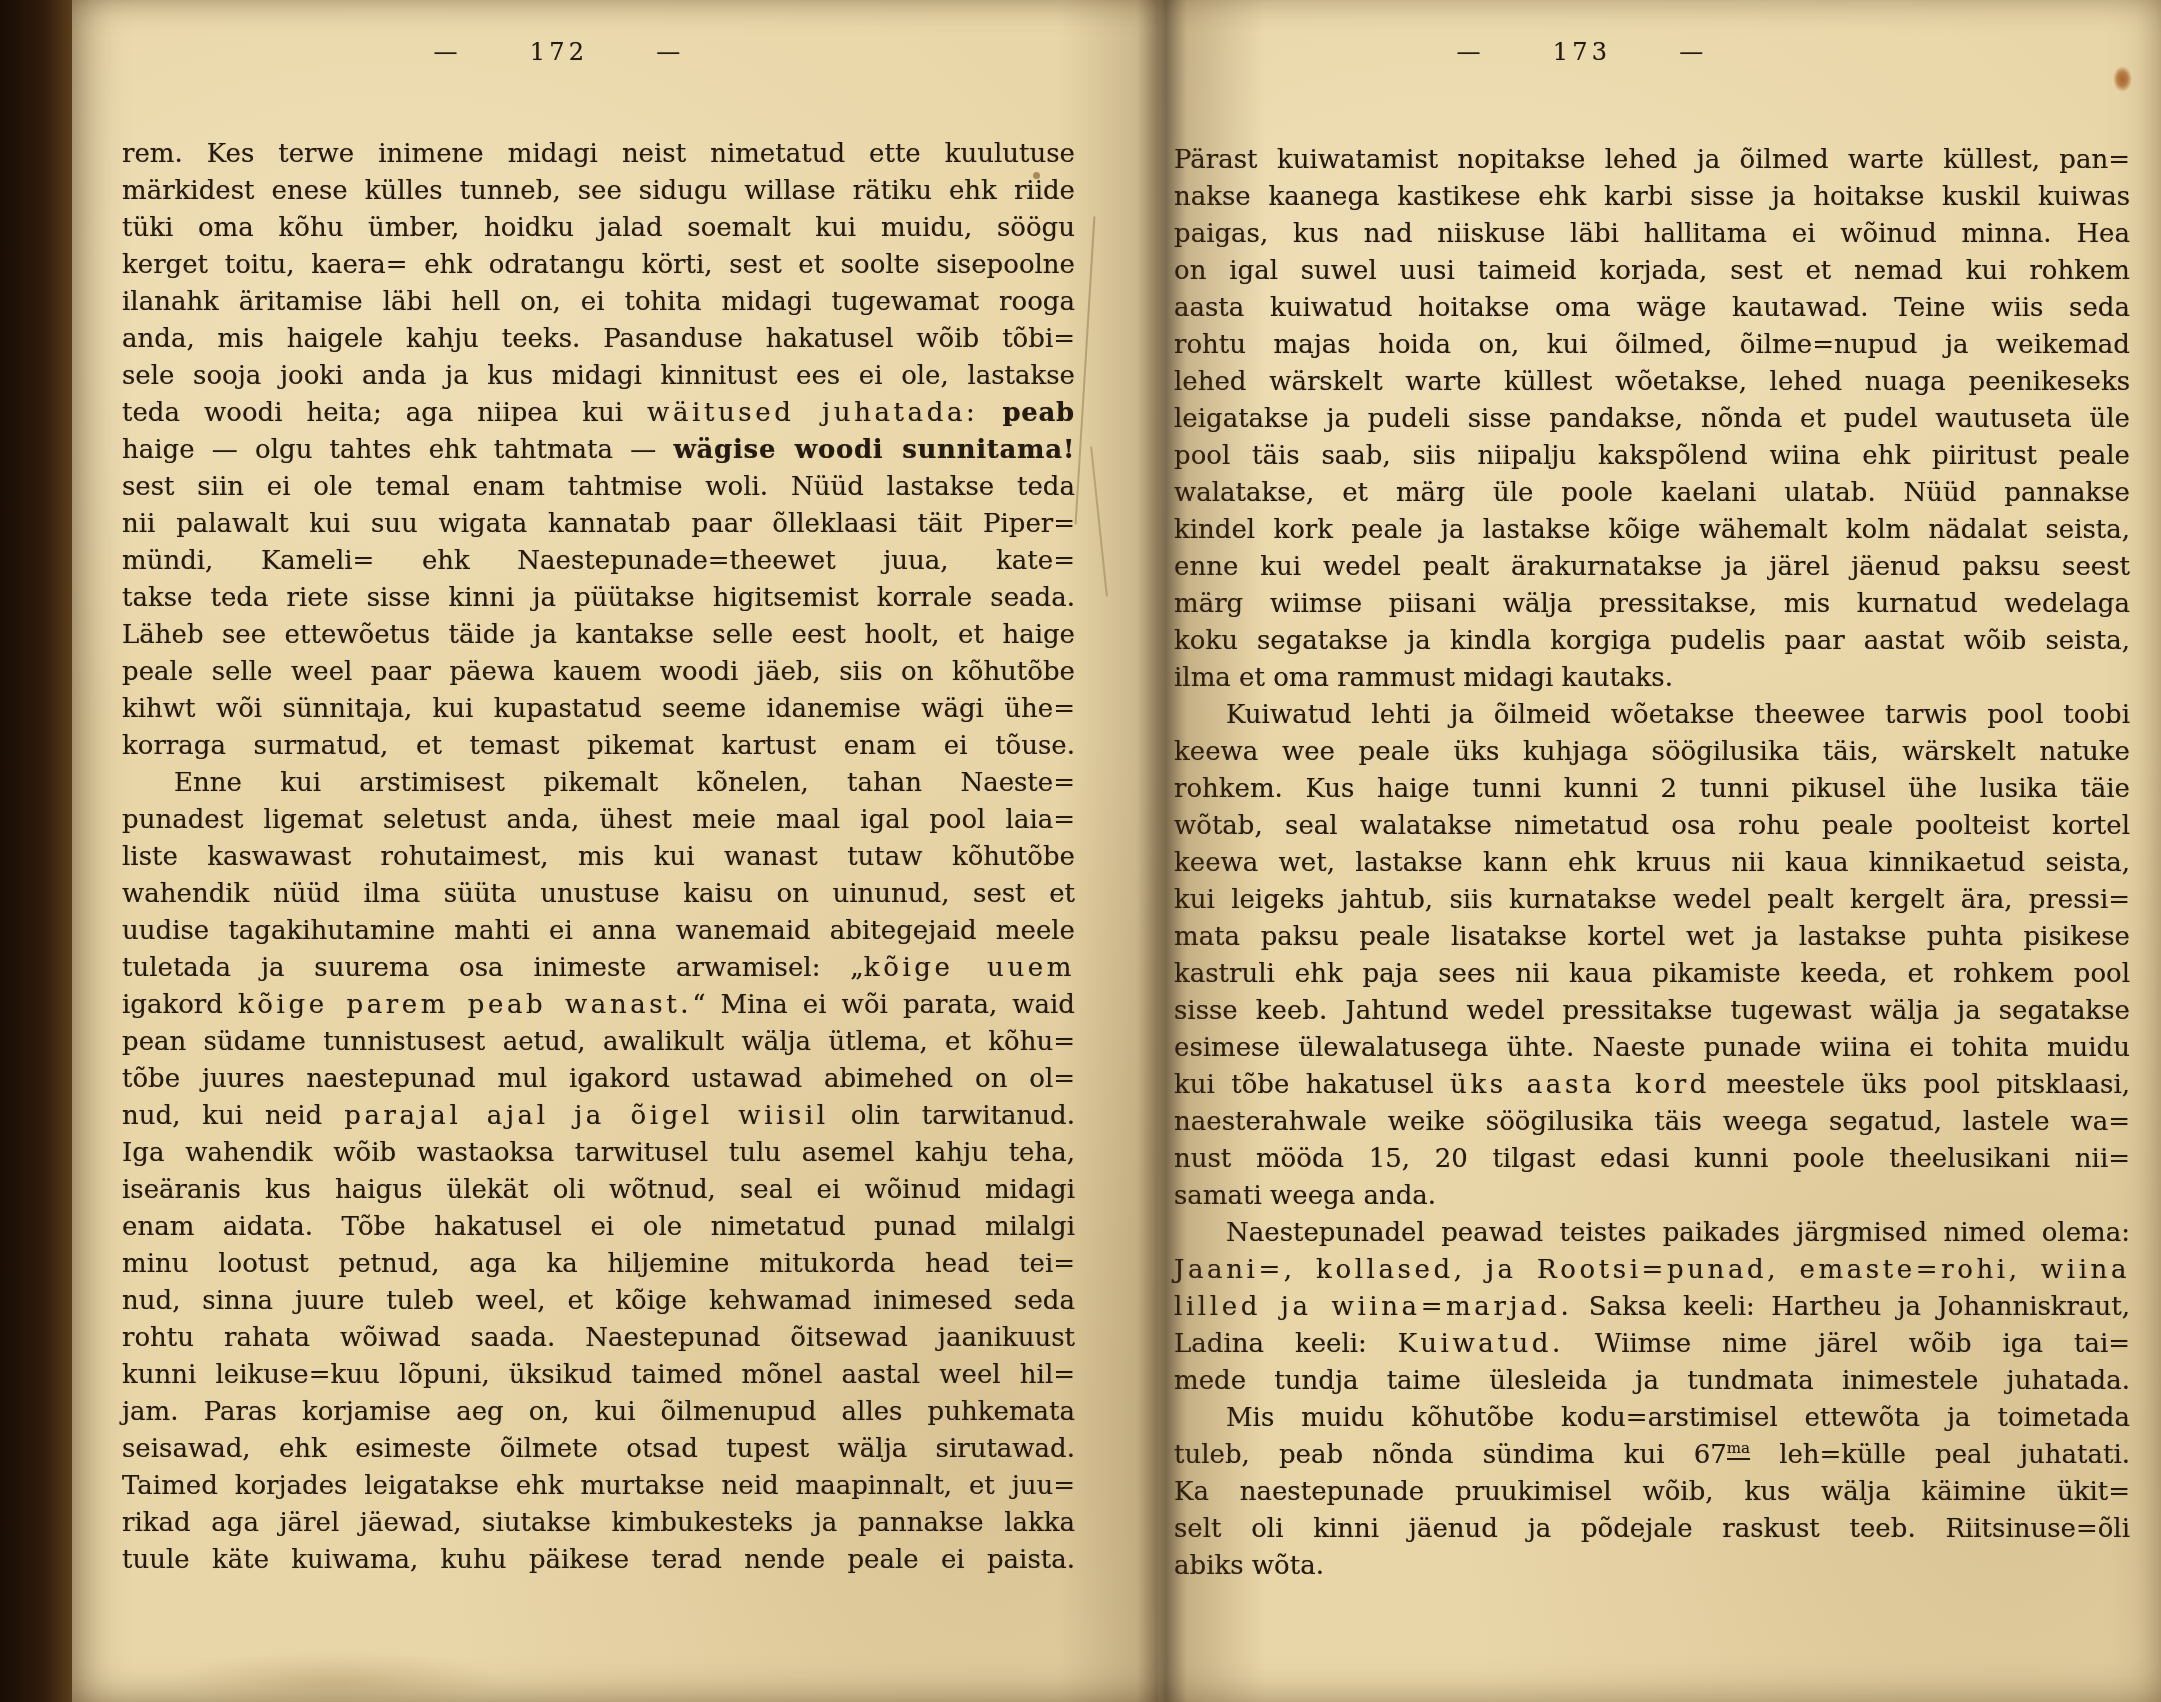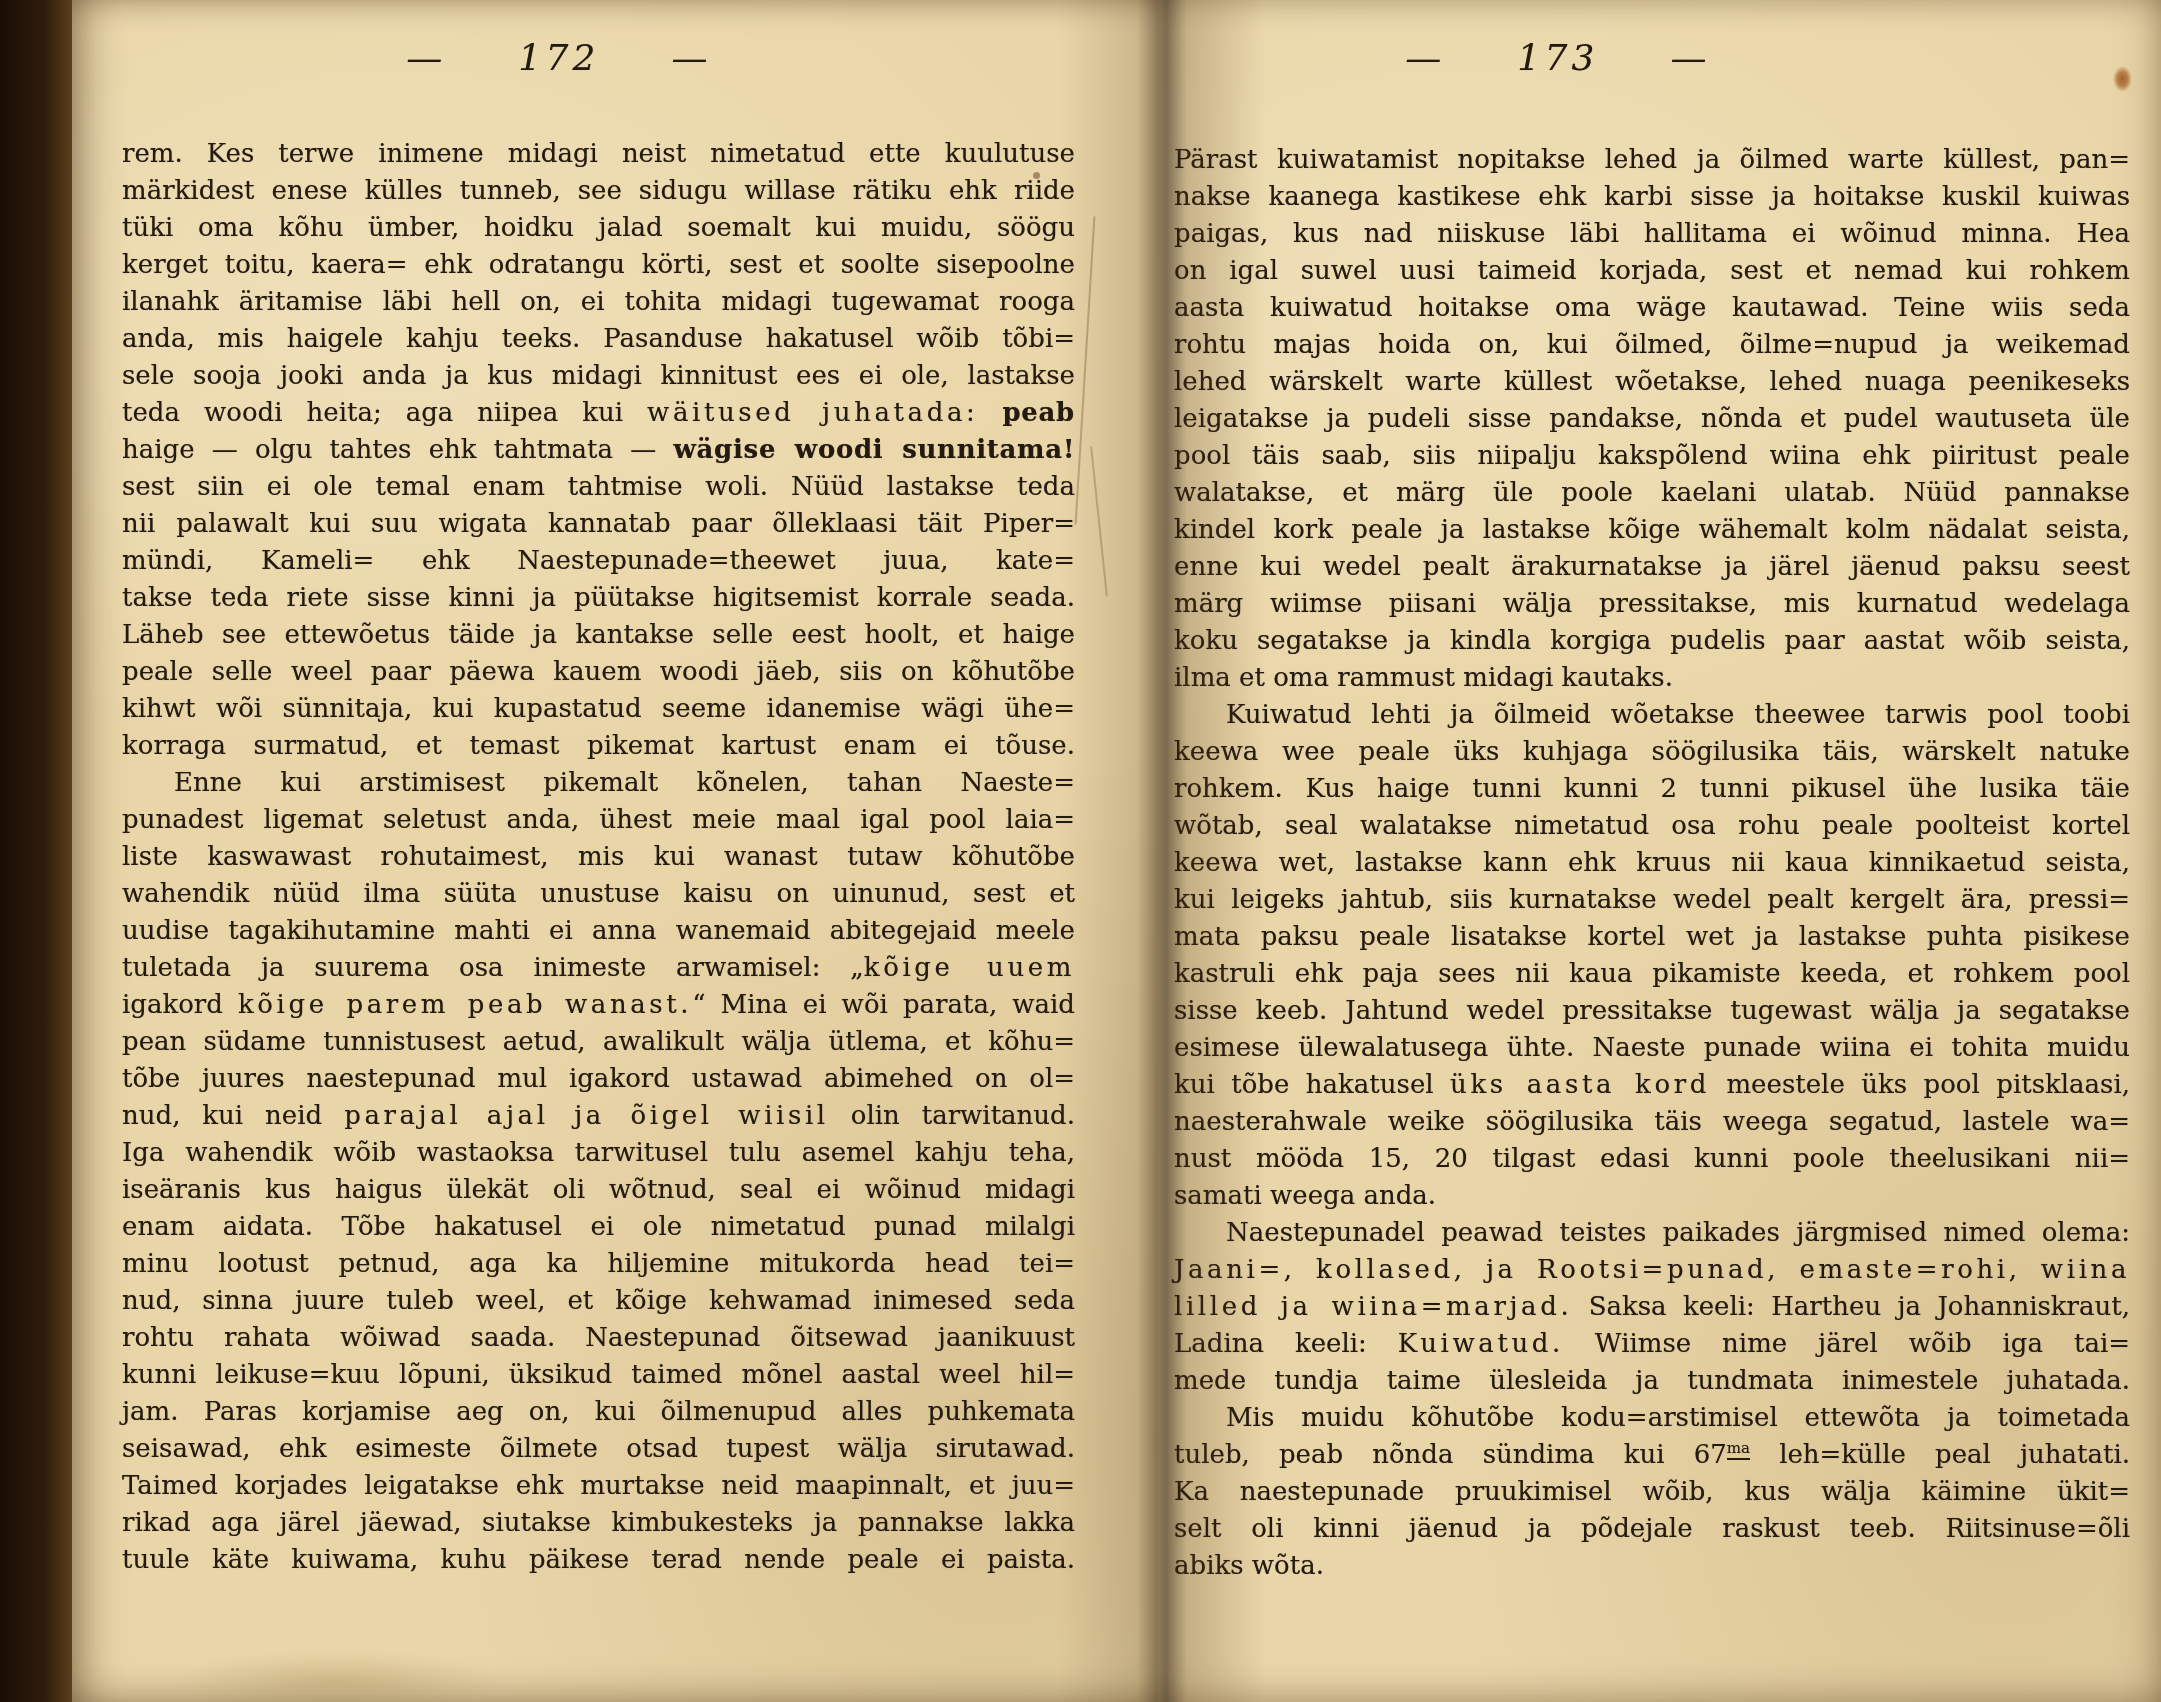--- a/index.html
+++ b/index.html
@@ -49,27 +49,26 @@
   .stain.bottom{
     position:absolute;left:172px;top:1649px;width:331px;height:65px;border-radius:50%;
     background:radial-gradient(closest-side, rgba(120,85,35,.18), rgba(120,85,35,0));
   }
   .stain.margin-dot{
     position:absolute;left:1033px;top:172px;width:7.2px;height:7.2px;border-radius:50%;
     background:rgba(100,60,20,.5);
   }
   .pagenum{
     position:absolute;top:40px;transform:translateX(-50%);
-    font-size:36px;line-height:1;color:var(--ink);
+    font-size:24px;line-height:1;color:var(--ink);
     letter-spacing:4.3px;word-spacing:56px;white-space:nowrap;
     text-shadow:0 0 0.7px rgba(36,26,16,.45);
-    font-style:italic;
   }
   .page.left .pagenum{left:487px;}
-  .page.right .pagenum{left:400px;}
+  .page.right .pagenum{left:424px;}
   .textblock{
     position:absolute;color:var(--ink);
     font-size:26px;line-height:37px;
     text-shadow:0 0 0.7px rgba(36,26,16,.5);
   }
   .page.left  .textblock{left:50px;top:135px;width:953px;}
   .page.right .textblock{left:16px;top:141px;width:956px;}
   .para{display:block;}
   .line{
     display:block;height:37px;white-space:nowrap0; 

